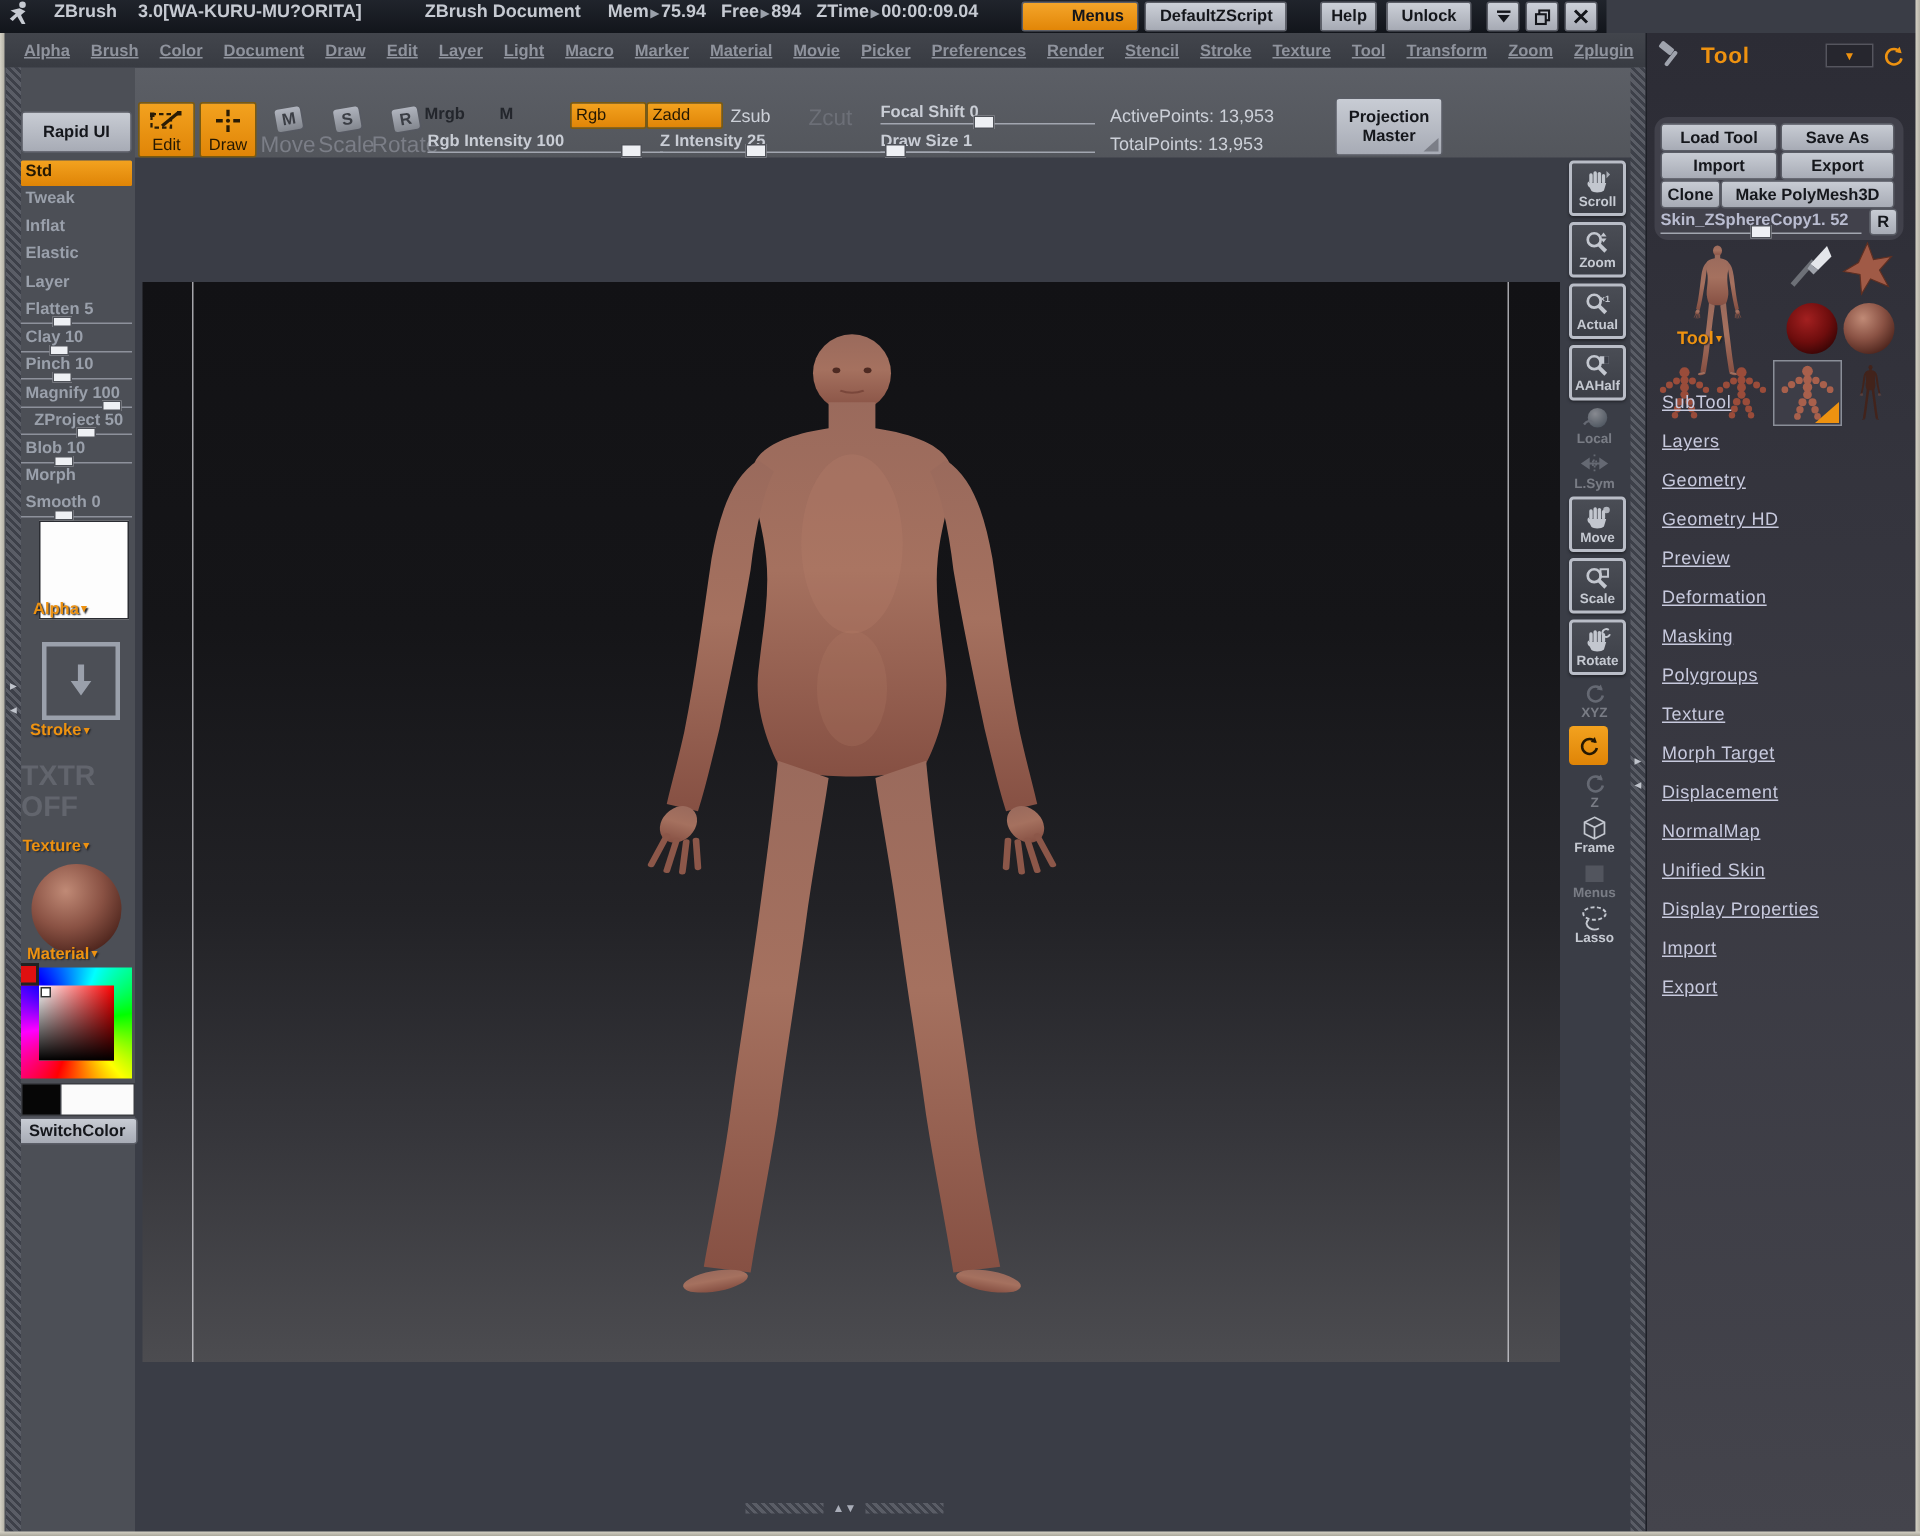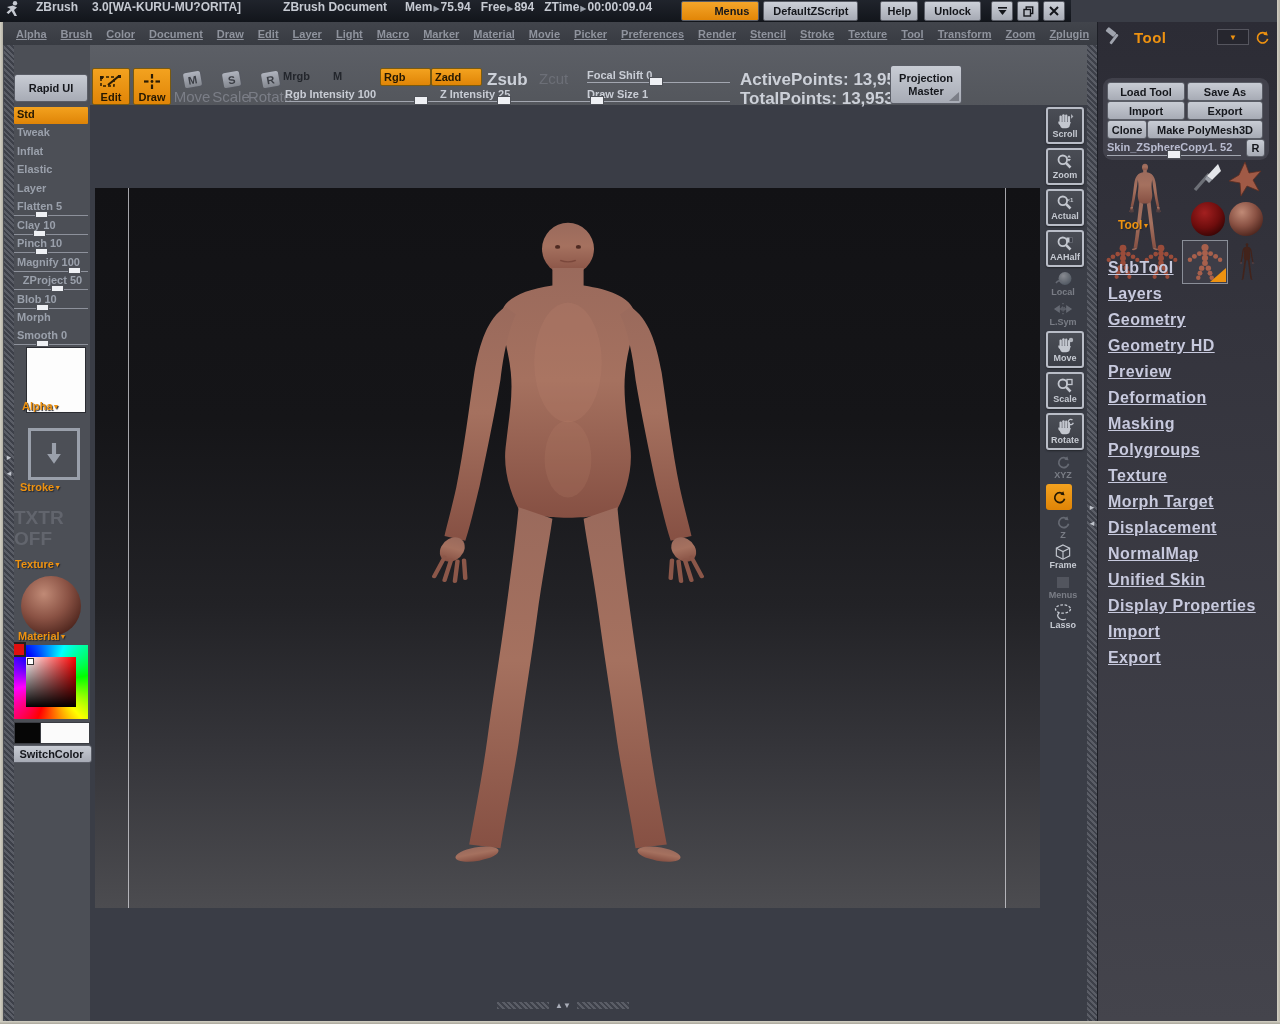--- a/index.html
+++ b/index.html
@@ -24,26 +24,26 @@
 
   
   #menubar{left:0;top:22px;width:1097px;height:23px;background:linear-gradient(#42454c,#383b42);
            display:flex;align-items:center;padding-left:16px;gap:14px;z-index:5}
   .menu-item{color:#8f939d;font-size:11px;font-weight:bold;text-decoration:underline;white-space:nowrap;cursor:default}
 
   
   #shelf{left:90px;top:45px;width:1007px;height:60px;background:linear-gradient(#5c5f66,#53565c);z-index:4}
   #lefttray{left:0;top:45px;width:90px;height:979px;background:#4c4f56;z-index:6}
   .tile-orange{background:linear-gradient(#f3a21f,#e08507);border:1px solid #7a5a10;border-radius:2px;
-               color:#241803;font-weight:bold;display:flex;flex-direction:column;align-items:center;justify-content:flex-end}
+               color:#241803;font-weight:normal;display:flex;flex-direction:column;align-items:center;justify-content:flex-end}
   .btn-gray{background:linear-gradient(#c8ccd4,#a7abb5);border:1px solid #5a5d66;border-radius:3px;
             color:#15171c;font-weight:bold;font-size:11px;display:flex;align-items:center;justify-content:center;cursor:default}
   .shelf-dim{color:#7b7e87;font-size:15px;font-weight:normal}
   .shelf-dark{color:#23262c;font-size:11px;font-weight:bold}
-  .shelf-lite{color:#ccd0d8;font-size:17px;font-weight:bold}
+  .shelf-lite{color:#ccd0d8;font-size:12px;font-weight:normal}
   .slider{position:absolute;font-size:11px;font-weight:bold;color:#c9cdd5;white-space:nowrap}
   .slider .line{position:absolute;left:0;right:0;bottom:0;height:1px;background:#a2a6b0}
   .slider .handle{position:absolute;bottom:-3px;width:12px;height:7px;background:#eef0f4;border:1px solid #4e5158}
   .mode-plain{display:flex;flex-direction:column;align-items:center;gap:1px}
   .badge{width:17px;height:15px;background:linear-gradient(#b0b4be,#83878f);color:#3b3e45;font-size:11px;
          font-weight:bold;display:flex;align-items:center;justify-content:center;border-radius:2px;
          transform:rotate(-10deg);box-shadow:1px 1px 0 #565962}
 
   
   .lt-item{position:absolute;left:14px;width:74px;height:17px;color:#9aa0ab;font-size:11px;font-weight:bold;cursor:default}
@@ -78,21 +78,21 @@
   .rs-btn .icn{height:16px;display:flex;align-items:center;justify-content:center}
 
   
   #rightpanel{left:1097px;top:22px;width:180px;height:999px;z-index:40;
               background:linear-gradient(180deg,#2c2c35 0%,#34343d 30%,#44444c 100%);
               border-left:1px solid #1d1f26}
   #rp-header{position:absolute;left:0;top:0;width:100%;height:30px;display:flex;align-items:center}
   #rp-title{color:#ee9210;font-size:15px;font-weight:bold;margin-left:10px;letter-spacing:.5px}
   .rp-btncard{position:absolute;left:5px;top:56px;width:166px;height:82px;background:#41414b;border-radius:9px}
   .rp-btn{position:absolute;height:17px}
-  .seclink{color:#c7c9dd;font-size:16px;font-weight:bold;text-decoration:underline;letter-spacing:.4px;
+  .seclink{color:#c7c9dd;font-size:12px;font-weight:normal;text-decoration:underline;letter-spacing:.4px;
            line-height:14px;margin-bottom:12px;cursor:default;white-space:nowrap}
   #rp-sections{position:absolute;left:10px;top:239px;display:flex;flex-direction:column}
   .thumb{position:absolute;display:flex;align-items:center;justify-content:center;cursor:default}
   .thumb.sel{border:1px solid #8a8e98;background:#3d3d47}
   .corner-tri{position:absolute;right:1px;bottom:1px;width:0;height:0;border-left:16px solid transparent;border-bottom:14px solid #ee9210}
   .pm-tri{position:absolute;right:2px;bottom:2px;width:0;height:0;border-left:10px solid transparent;border-bottom:9px solid #7b7e87}
 </style>
 </head>
 <body>
 

